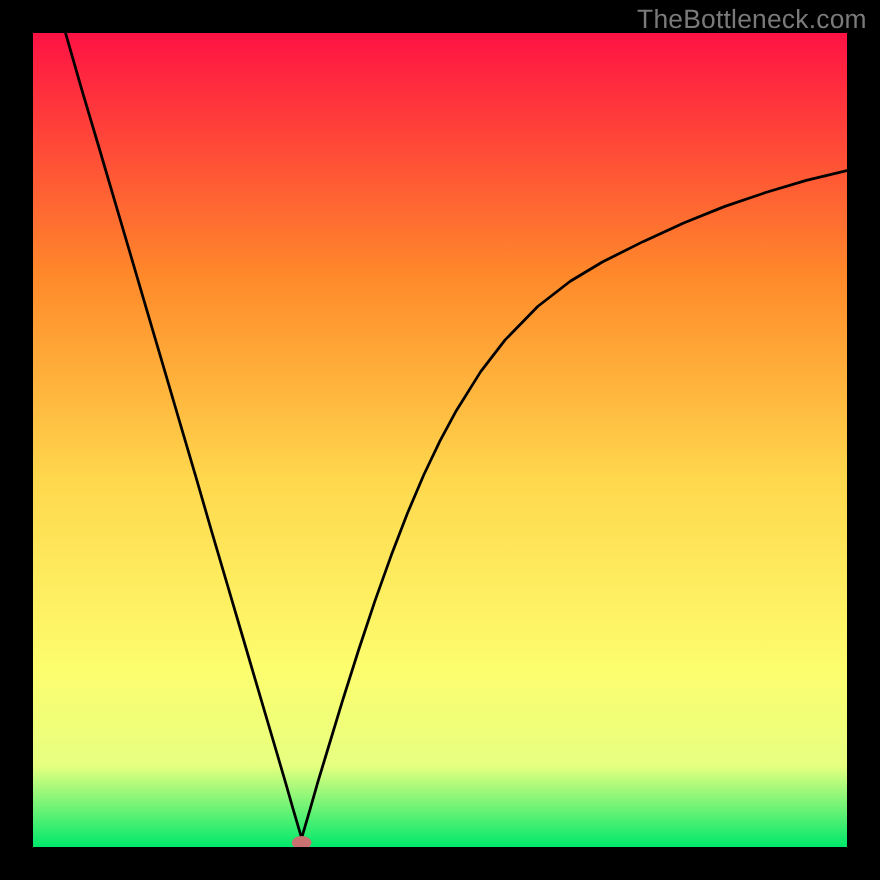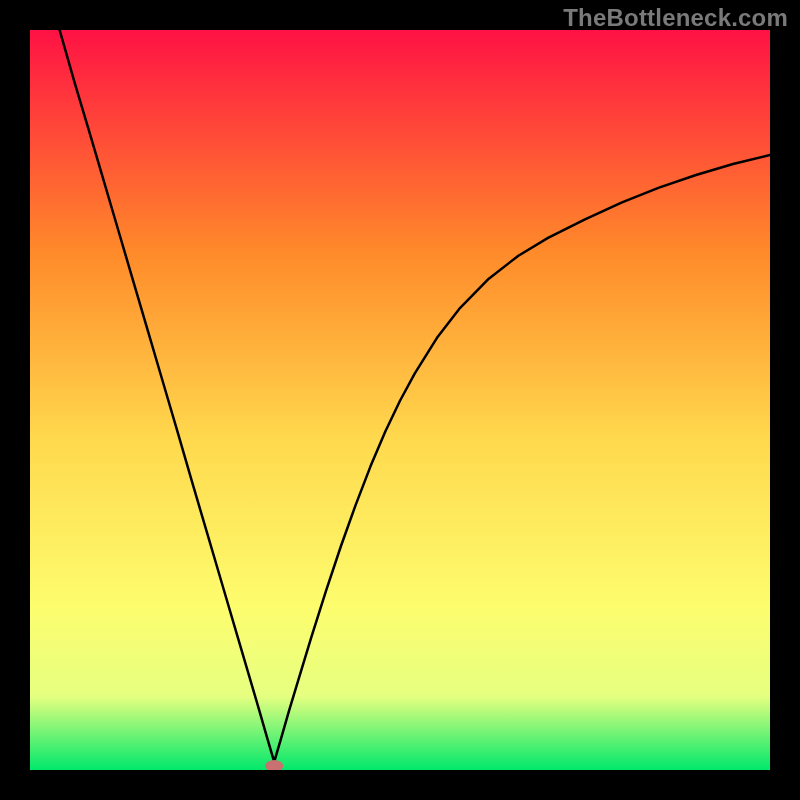--- a/index.html
+++ b/index.html
@@ -23,21 +23,21 @@
     top: 30px;
     width: 740px;
     height: 740px;
   }
   .watermark {
     position: absolute;
     top: 4px;
     right: 12px;
     color: #7a7a7a;
     font-size: 24px;
-    font-weight: 700;
+    font-weight: 400;
     letter-spacing: 0.2px;
   }
   svg { display: block; }
 </style>
 </head>
 <body>
 
 <div class="frame">
 
   <div class="watermark">TheBottleneck.com</div>

